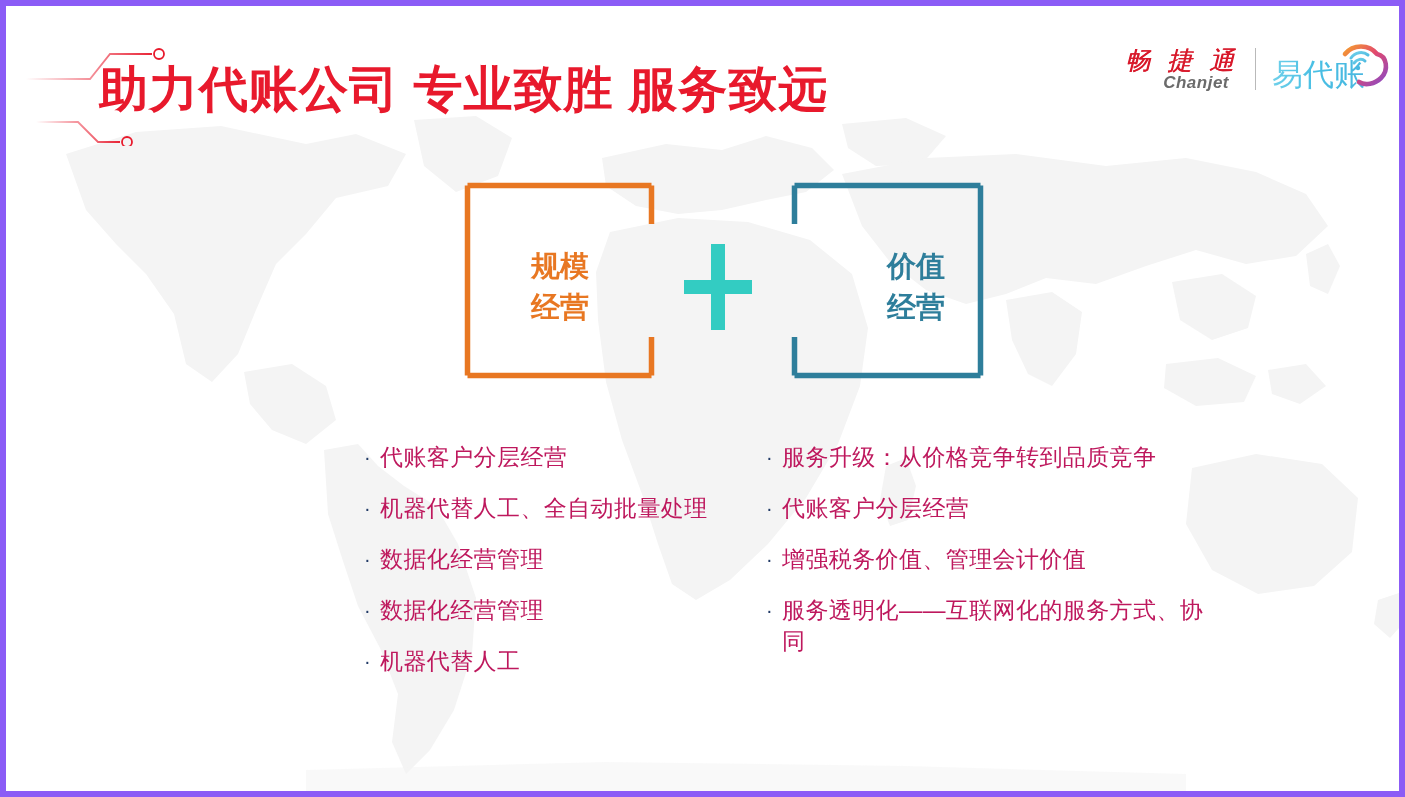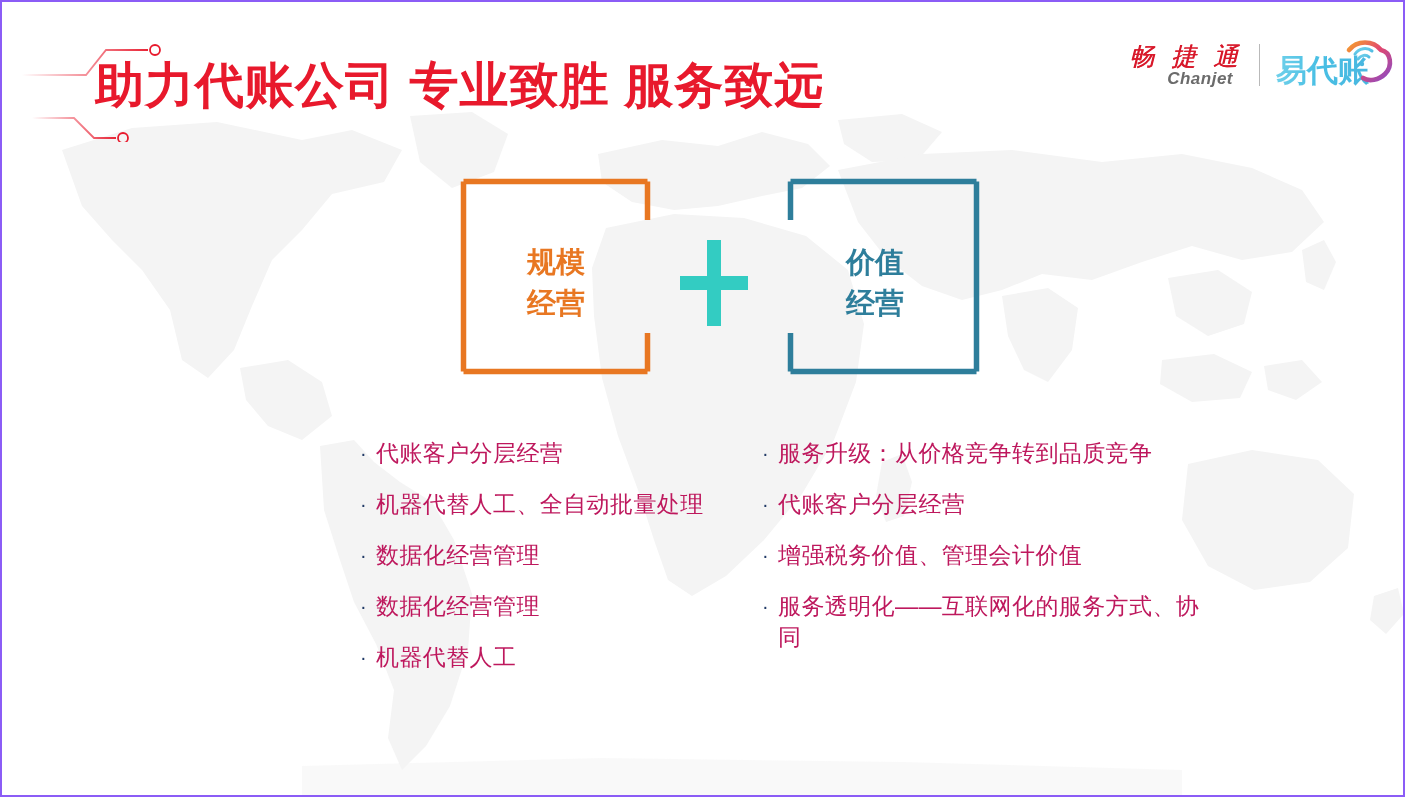--- a/index.html
+++ b/index.html
@@ -8,21 +8,21 @@
     background:#ffffff;
     font-family:"Liberation Sans","DejaVu Sans",sans-serif;
     overflow:hidden;
   }
 
   
   .slide{
     position:relative;
     width:1405px;height:797px;
     background:#ffffff;
-    border:2px solid #8b5cf6;
+    border:6px solid #8b5cf6;
     box-sizing:border-box;
     overflow:hidden;
   }
 
   
   .worldmap{
     position:absolute;
     left:0;top:108px;
     width:1405px;height:690px;
     opacity:1;
@@ -78,21 +78,21 @@
   .logo-divider{
     width:1px;height:42px;background:#b9b9b9;
     margin:0 16px 0 2px;
   }
   .logo-ydz{
     position:relative;
     display:flex;align-items:flex-end;
     height:46px;
   }
   .logo-ydz .ydz-text{
-    font-size:31px;font-weight:bold;
+    font-size:31px;font-weight:normal;
     background:linear-gradient(90deg,#6fd0ea 0%,#49bfe4 45%,#49b7e0 100%);
     -webkit-background-clip:text;background-clip:text;
     color:transparent;
     letter-spacing:0px;
     line-height:1;
     padding-bottom:2px;
   }
   .logo-ydz .swoosh{
     position:absolute;right:-26px;top:-4px;
   }
@@ -110,21 +110,21 @@
     font-weight:bold;
     line-height:1.42;
     z-index:3;
     white-space:pre-line;
   }
   .box-label.left{
     left:459px;top:240px;width:190px;
     color:#E87722;
   }
   .box-label.right{
-    left:777px;top:240px;width:192px;
+    left:814px;top:240px;width:192px;
     color:#2E7E9B;
   }
 
   
   .lists{
     position:absolute;
     left:0;top:436px;
     width:1405px;
     z-index:3;
   }

